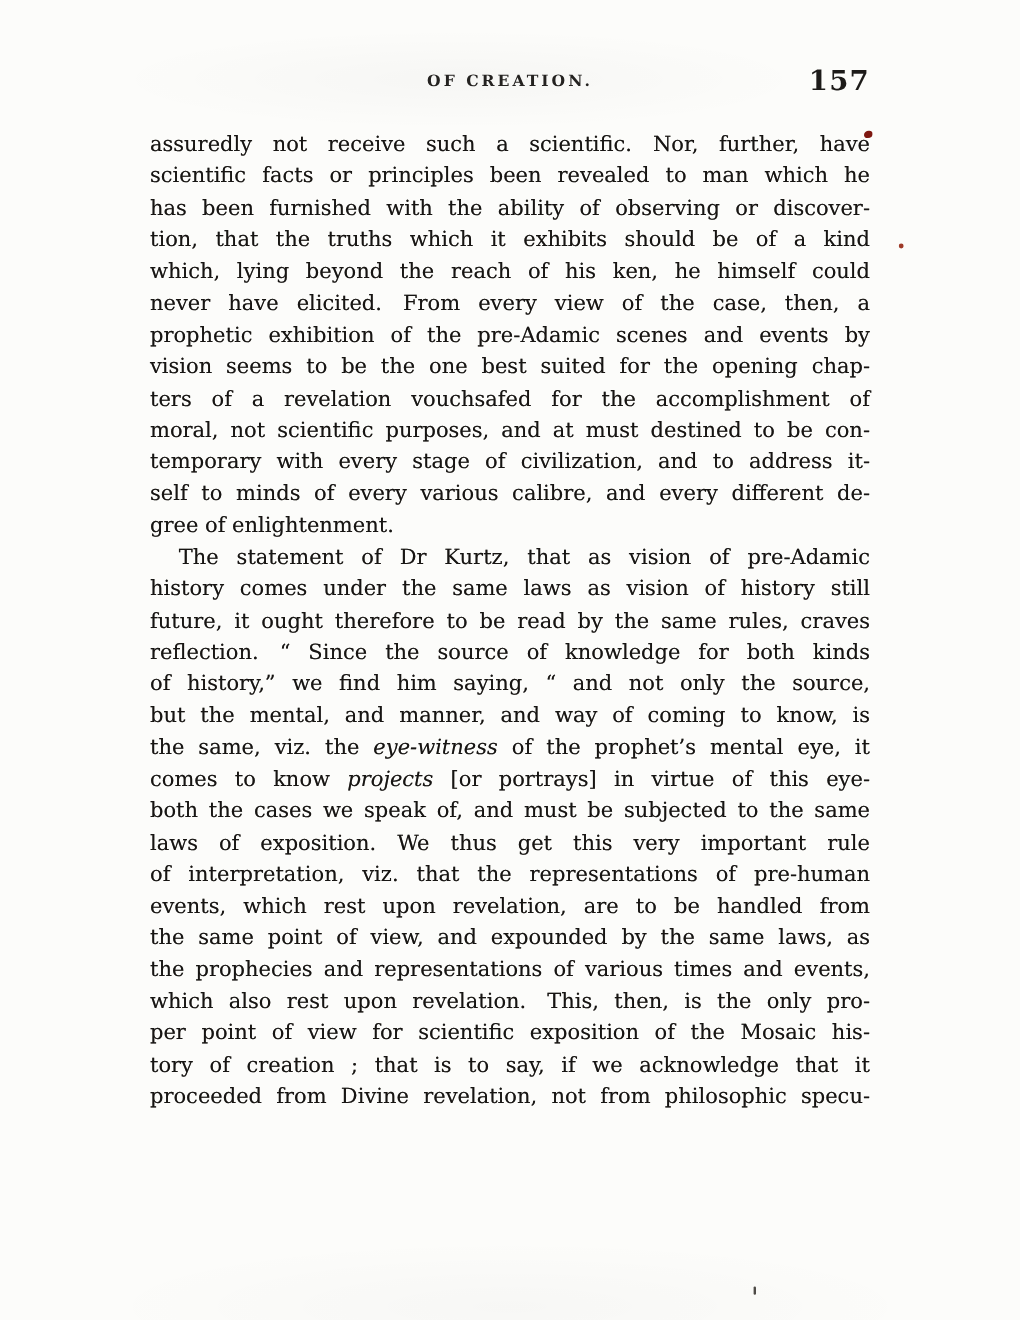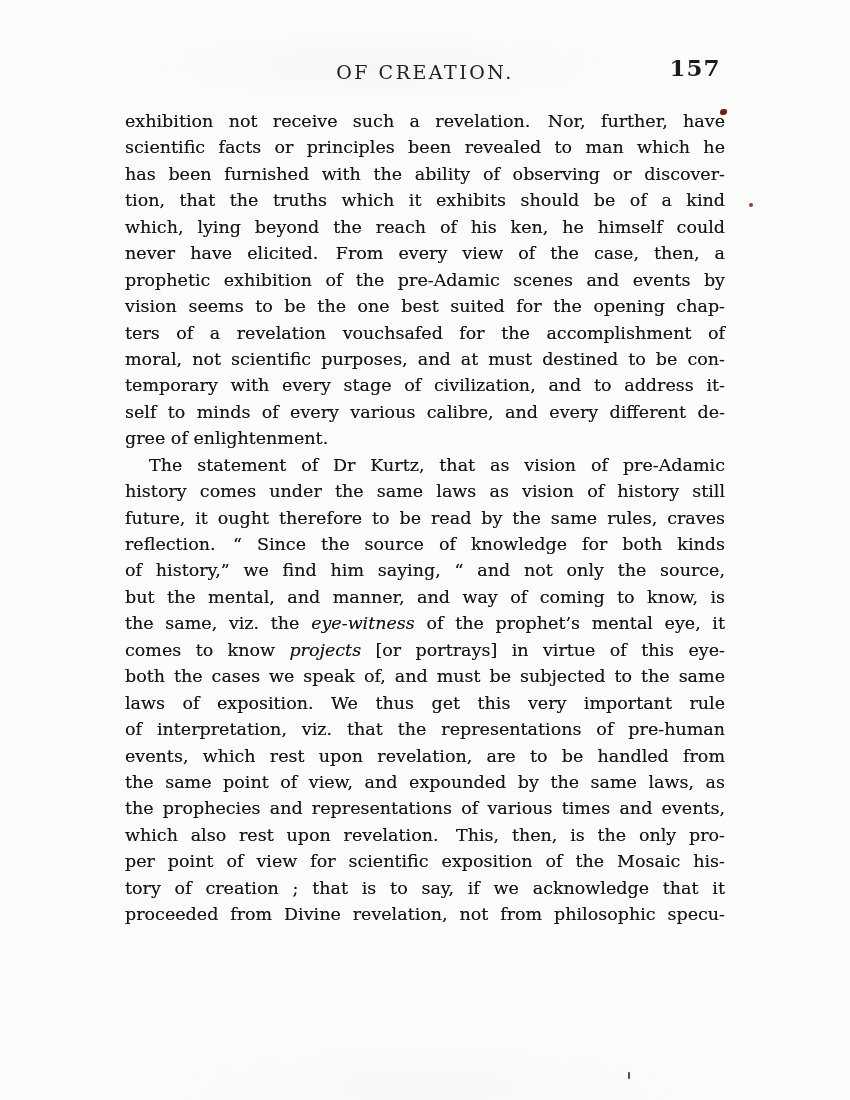--- a/index.html
+++ b/index.html
@@ -18,29 +18,29 @@
     position:absolute; inset:0;
     background:
       radial-gradient(ellipse 420px 60px at 45% 6%, rgba(0,0,0,0.025), transparent 70%),
       radial-gradient(ellipse 500px 80px at 50% 99%, rgba(0,0,0,0.02), transparent 70%);
     pointer-events:none;
   }
   .header-title{
     position:absolute;
     left:125px; width:600px; top:61px;
     text-align:center;
-    font-size:19px;
-    font-weight:normal;
+    font-size:13px;
+    font-weight:bold;
     letter-spacing:2.5px;
     color:#242220;
   }
   .page-number{
     position:absolute;
     top:54px; left:665px; width:60px;
-    text-align:center;
+    text-align:right;
     font-size:23px;
     font-weight:bold;
     letter-spacing:1px;
     color:#1d1b19;
   }
   .body{
     position:absolute;
     left:125px; top:108px; width:600px;
     font-size:17.5px;
     line-height:26.45px;
@@ -61,21 +61,21 @@
 </style>
 </head>
 <body>
 
 <div class="page">
   <div class="header-title">OF CREATION.</div>
   <div class="page-number">157</div>
 
   <div class="body" id="page-body">
       <div>
-        <div class="line"><span>exhibition not receive such a revelation. Nor, further, have</span></div>
+        <div class="line"><span>assuredly not receive such a scientific. Nor, further, have</span></div>
         <div class="line"><span>scientific facts or principles been revealed to man which he</span></div>
         <div class="line"><span>has been furnished with the ability of observing or discover-</span></div>
         <div class="line"><span>tion, that the truths which it exhibits should be of a kind</span></div>
         <div class="line"><span>which, lying beyond the reach of his ken, he himself could</span></div>
         <div class="line"><span>never have elicited. From every view of the case, then, a</span></div>
         <div class="line"><span>prophetic exhibition of the pre-Adamic scenes and events by</span></div>
         <div class="line"><span>vision seems to be the one best suited for the opening chap-</span></div>
         <div class="line"><span>ters of a revelation vouchsafed for the accomplishment of</span></div>
         <div class="line"><span>moral, not scientific purposes, and at must destined to be con-</span></div>
         <div class="line"><span>temporary with every stage of civilization, and to address it-</span></div>

